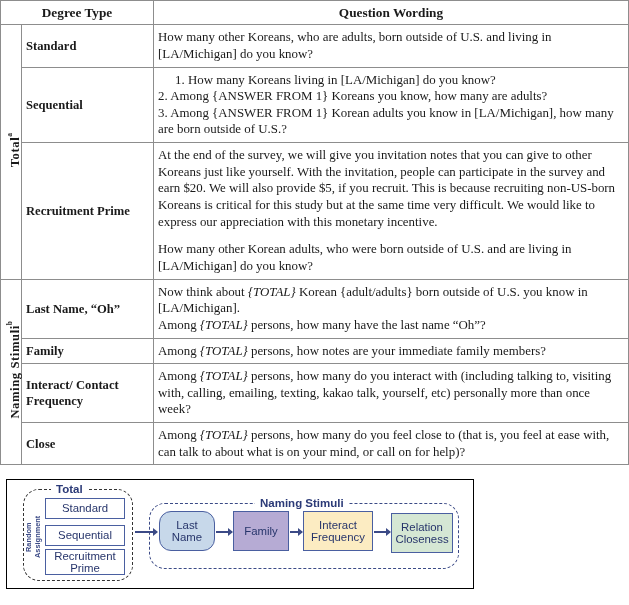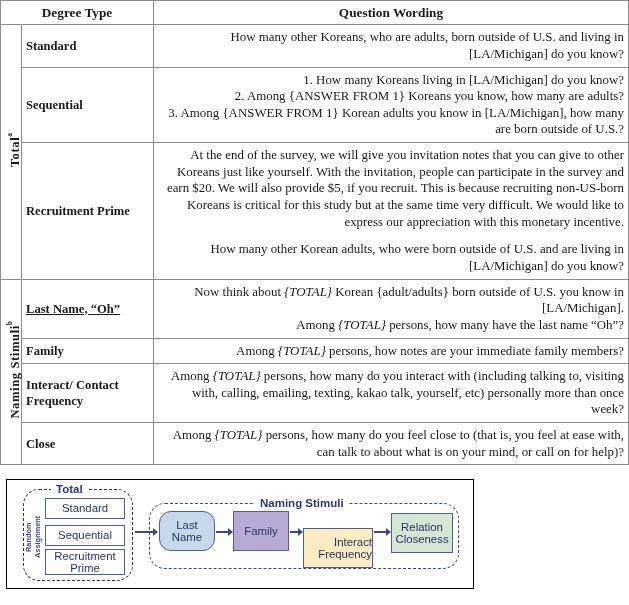--- a/index.html
+++ b/index.html
@@ -52,21 +52,21 @@
     font-size:12.6px;
     padding:4px 0 4px 9px;
     line-height:1.28;
     vertical-align:middle;
   }
   .wordcell{
     font-size:12.9px;
     line-height:1.29;
     padding:4px 7px 4px 9px;
     vertical-align:middle;
-    text-align:right;
+    text-align:left;
   }
   .wordcell .blank{display:block;height:11px;}
   .it{font-style:italic;}
 
   
   .diagram-wrap{
     position:relative;
     margin:14px 0 0 6px;
     width:468px;
     height:110px;
@@ -133,21 +133,21 @@
     text-align:center;
     line-height:1.12;
   }
   .tbox{background:#ffffff;left:38px;width:80px;height:21px;}
   .b-standard{top:18px;}
   .b-sequential{top:45px;}
   .b-recruit{top:69px;height:26px;}
 
   .b-lastname{left:152px;top:31px;width:56px;height:40px;background:#c7d8ea;border-radius:12px;}
   .b-family{left:226px;top:31px;width:56px;height:40px;background:#b6abd4;}
-  .b-interact{left:296px;top:48px;width:70px;height:40px;background:#fcecc2;text-align:right;}
+  .b-interact{left:296px;top:31px;width:70px;height:40px;background:#fcecc2;}
   .b-relation{left:384px;top:33px;width:62px;height:40px;background:#d5e7d4;}
 
   .arrow{
     position:absolute;
     height:1.4px;
     background:#3b4a86;
   }
   .arrow::after{
     content:"";
     position:absolute;
@@ -199,21 +199,21 @@
       <span>At the end of the survey, we will give you invitation notes that you can give to other Koreans just like yourself. With the invitation, people can participate in the survey and earn $20. We will also provide $5, if you recruit. This is because recruiting non-US-born Koreans is critical for this study but at the same time very difficult. We would like to express our appreciation with this monetary incentive.</span>
       <span class="blank"></span>
       <span>How many other Korean adults, who were born outside of U.S. and are living in [LA/Michigan] do you know?</span>
     </td>
   </tr>
 
   <tr>
     <td class="sidecell" rowspan="4">
       <span class="rot"><span>Naming Stimuli</span><sup>b</sup></span>
     </td>
-    <td class="typecell" style="white-space:pre-line;text-decoration:underline;">Last Name, “Oh”</td>
+    <td class="typecell" style="white-space:pre-line;">Last Name, “Oh”</td>
     <td class="wordcell">
       <span>Now think about </span><span class="it">{TOTAL}</span><span> Korean {adult/adults} born outside of U.S. you know in [LA/Michigan].</span><br>
       <span>Among </span><span class="it">{TOTAL}</span><span> persons, how many have the last name “Oh”?</span>
     </td>
   </tr>
 
   <tr>
     <td class="typecell">Family</td>
     <td class="wordcell">
       <span>Among </span><span class="it">{TOTAL}</span><span> persons, how notes are your immediate family members?</span>

